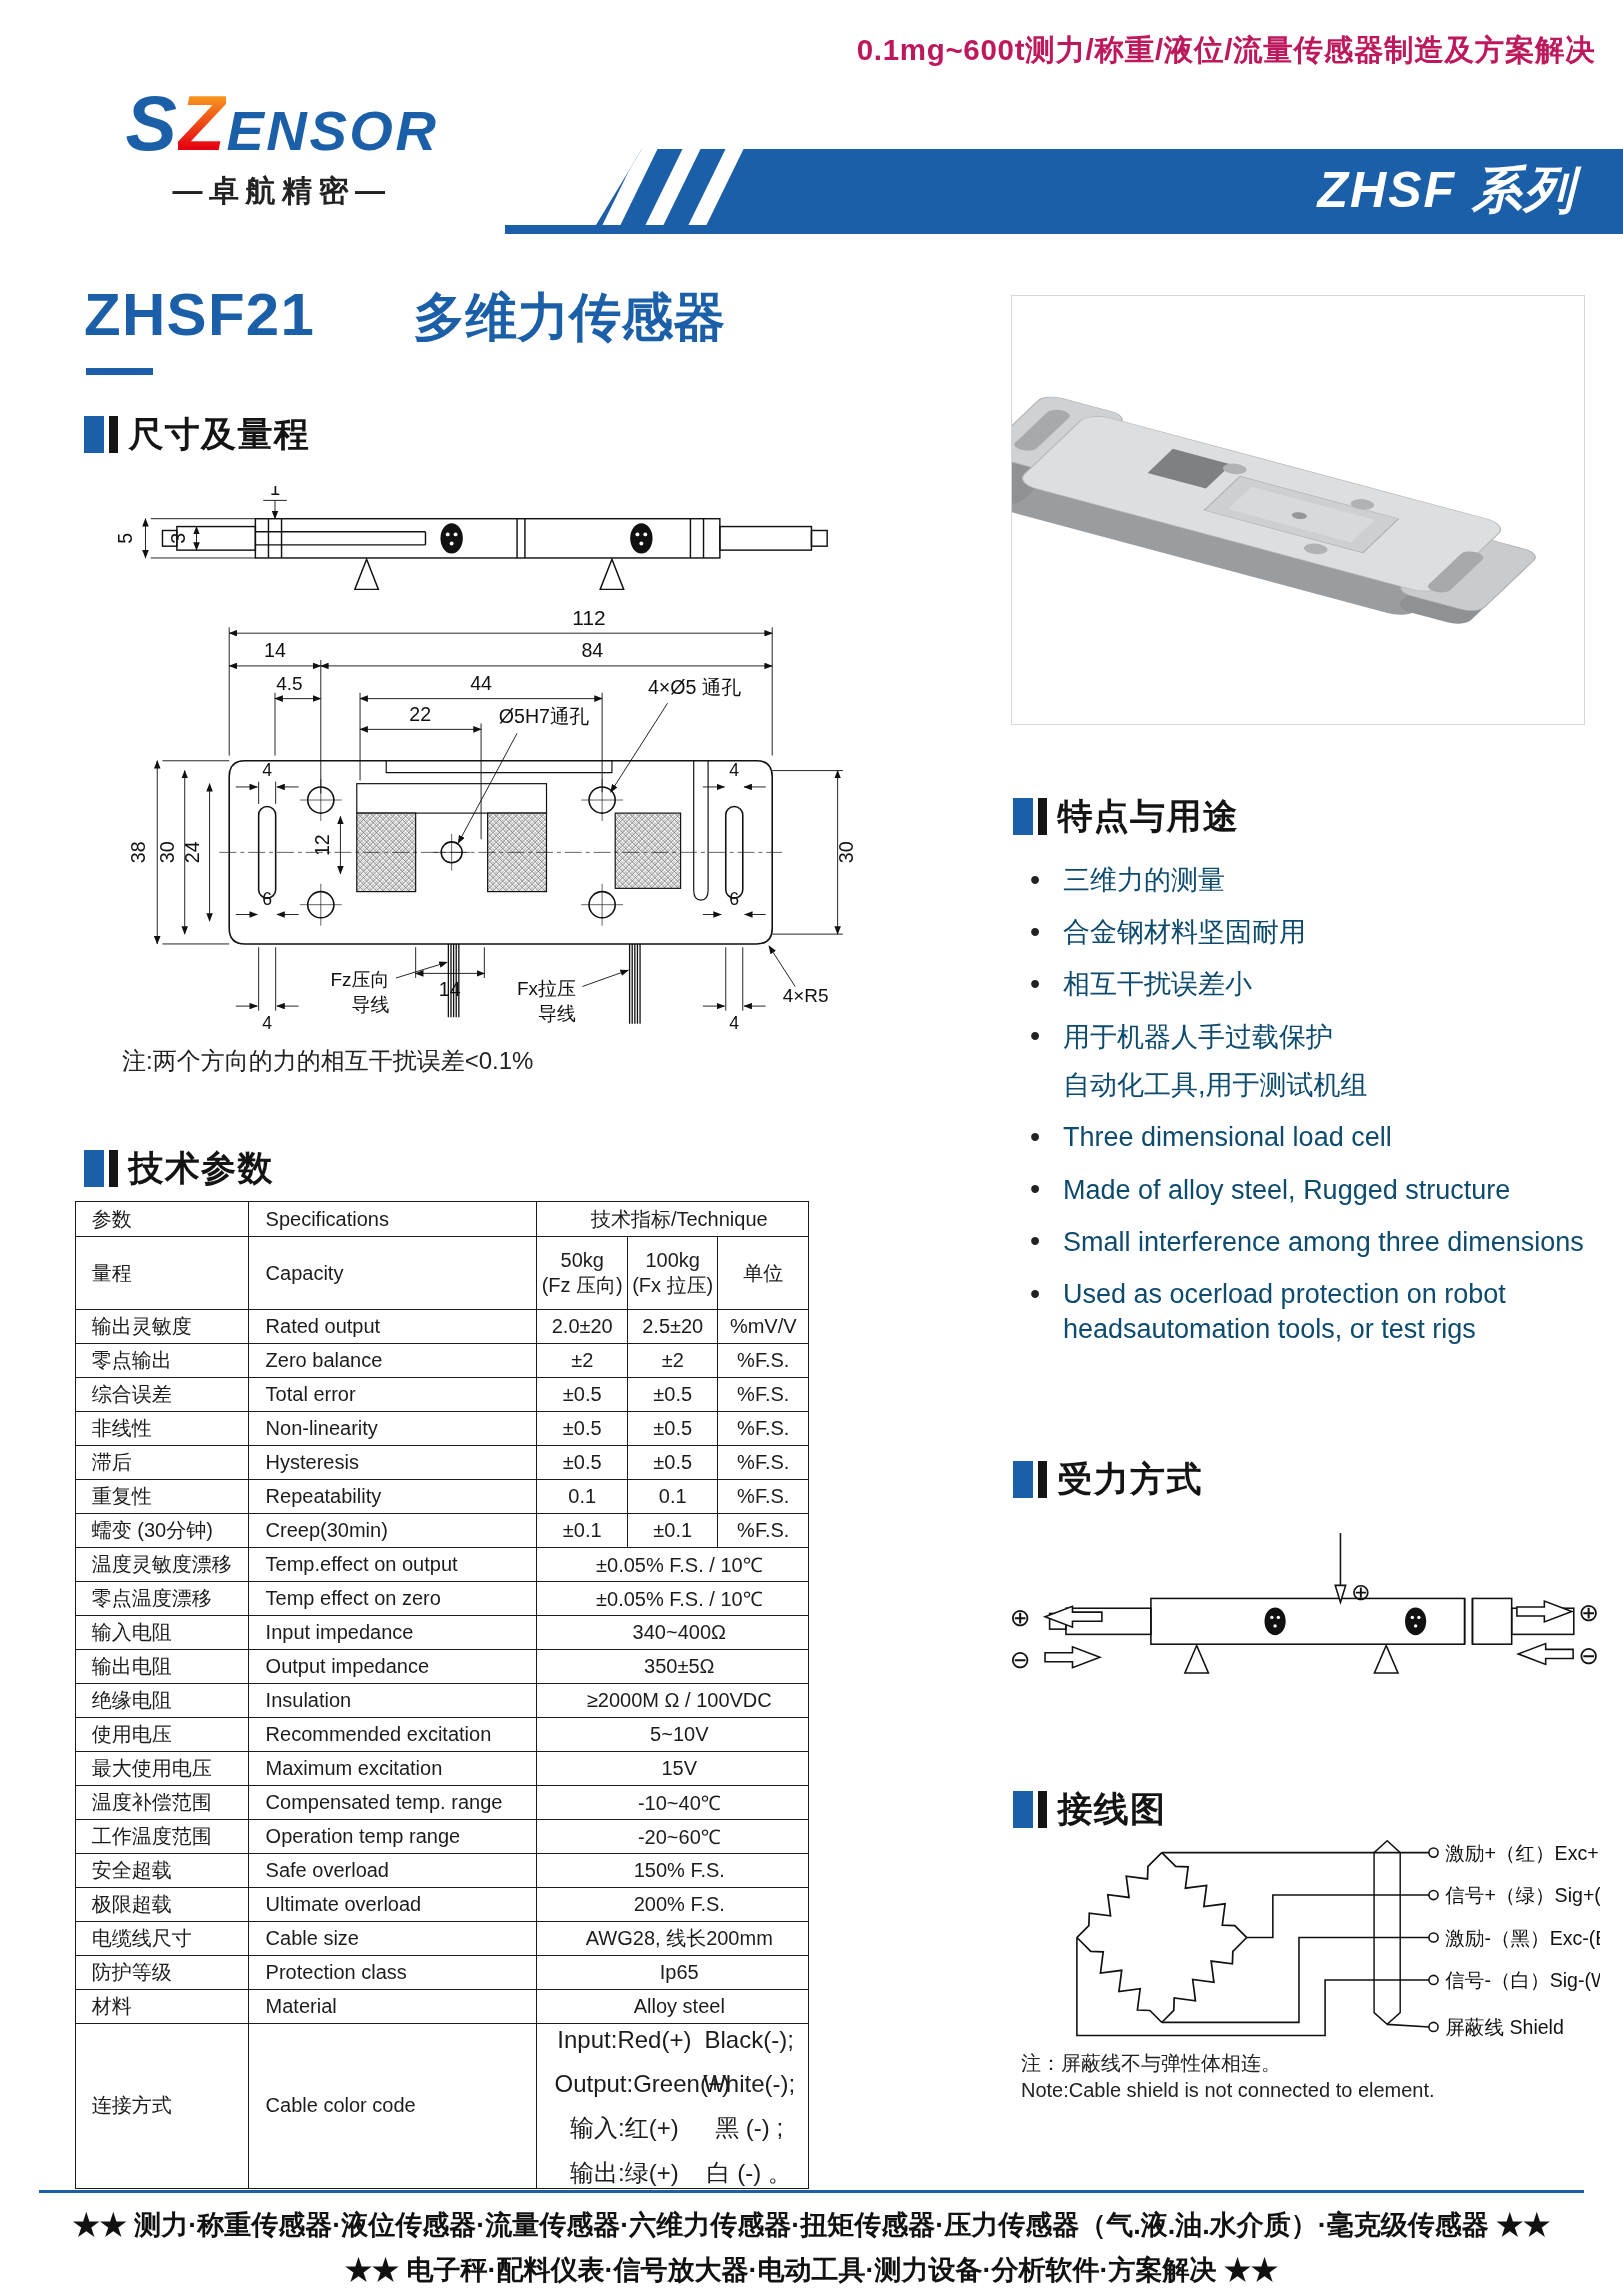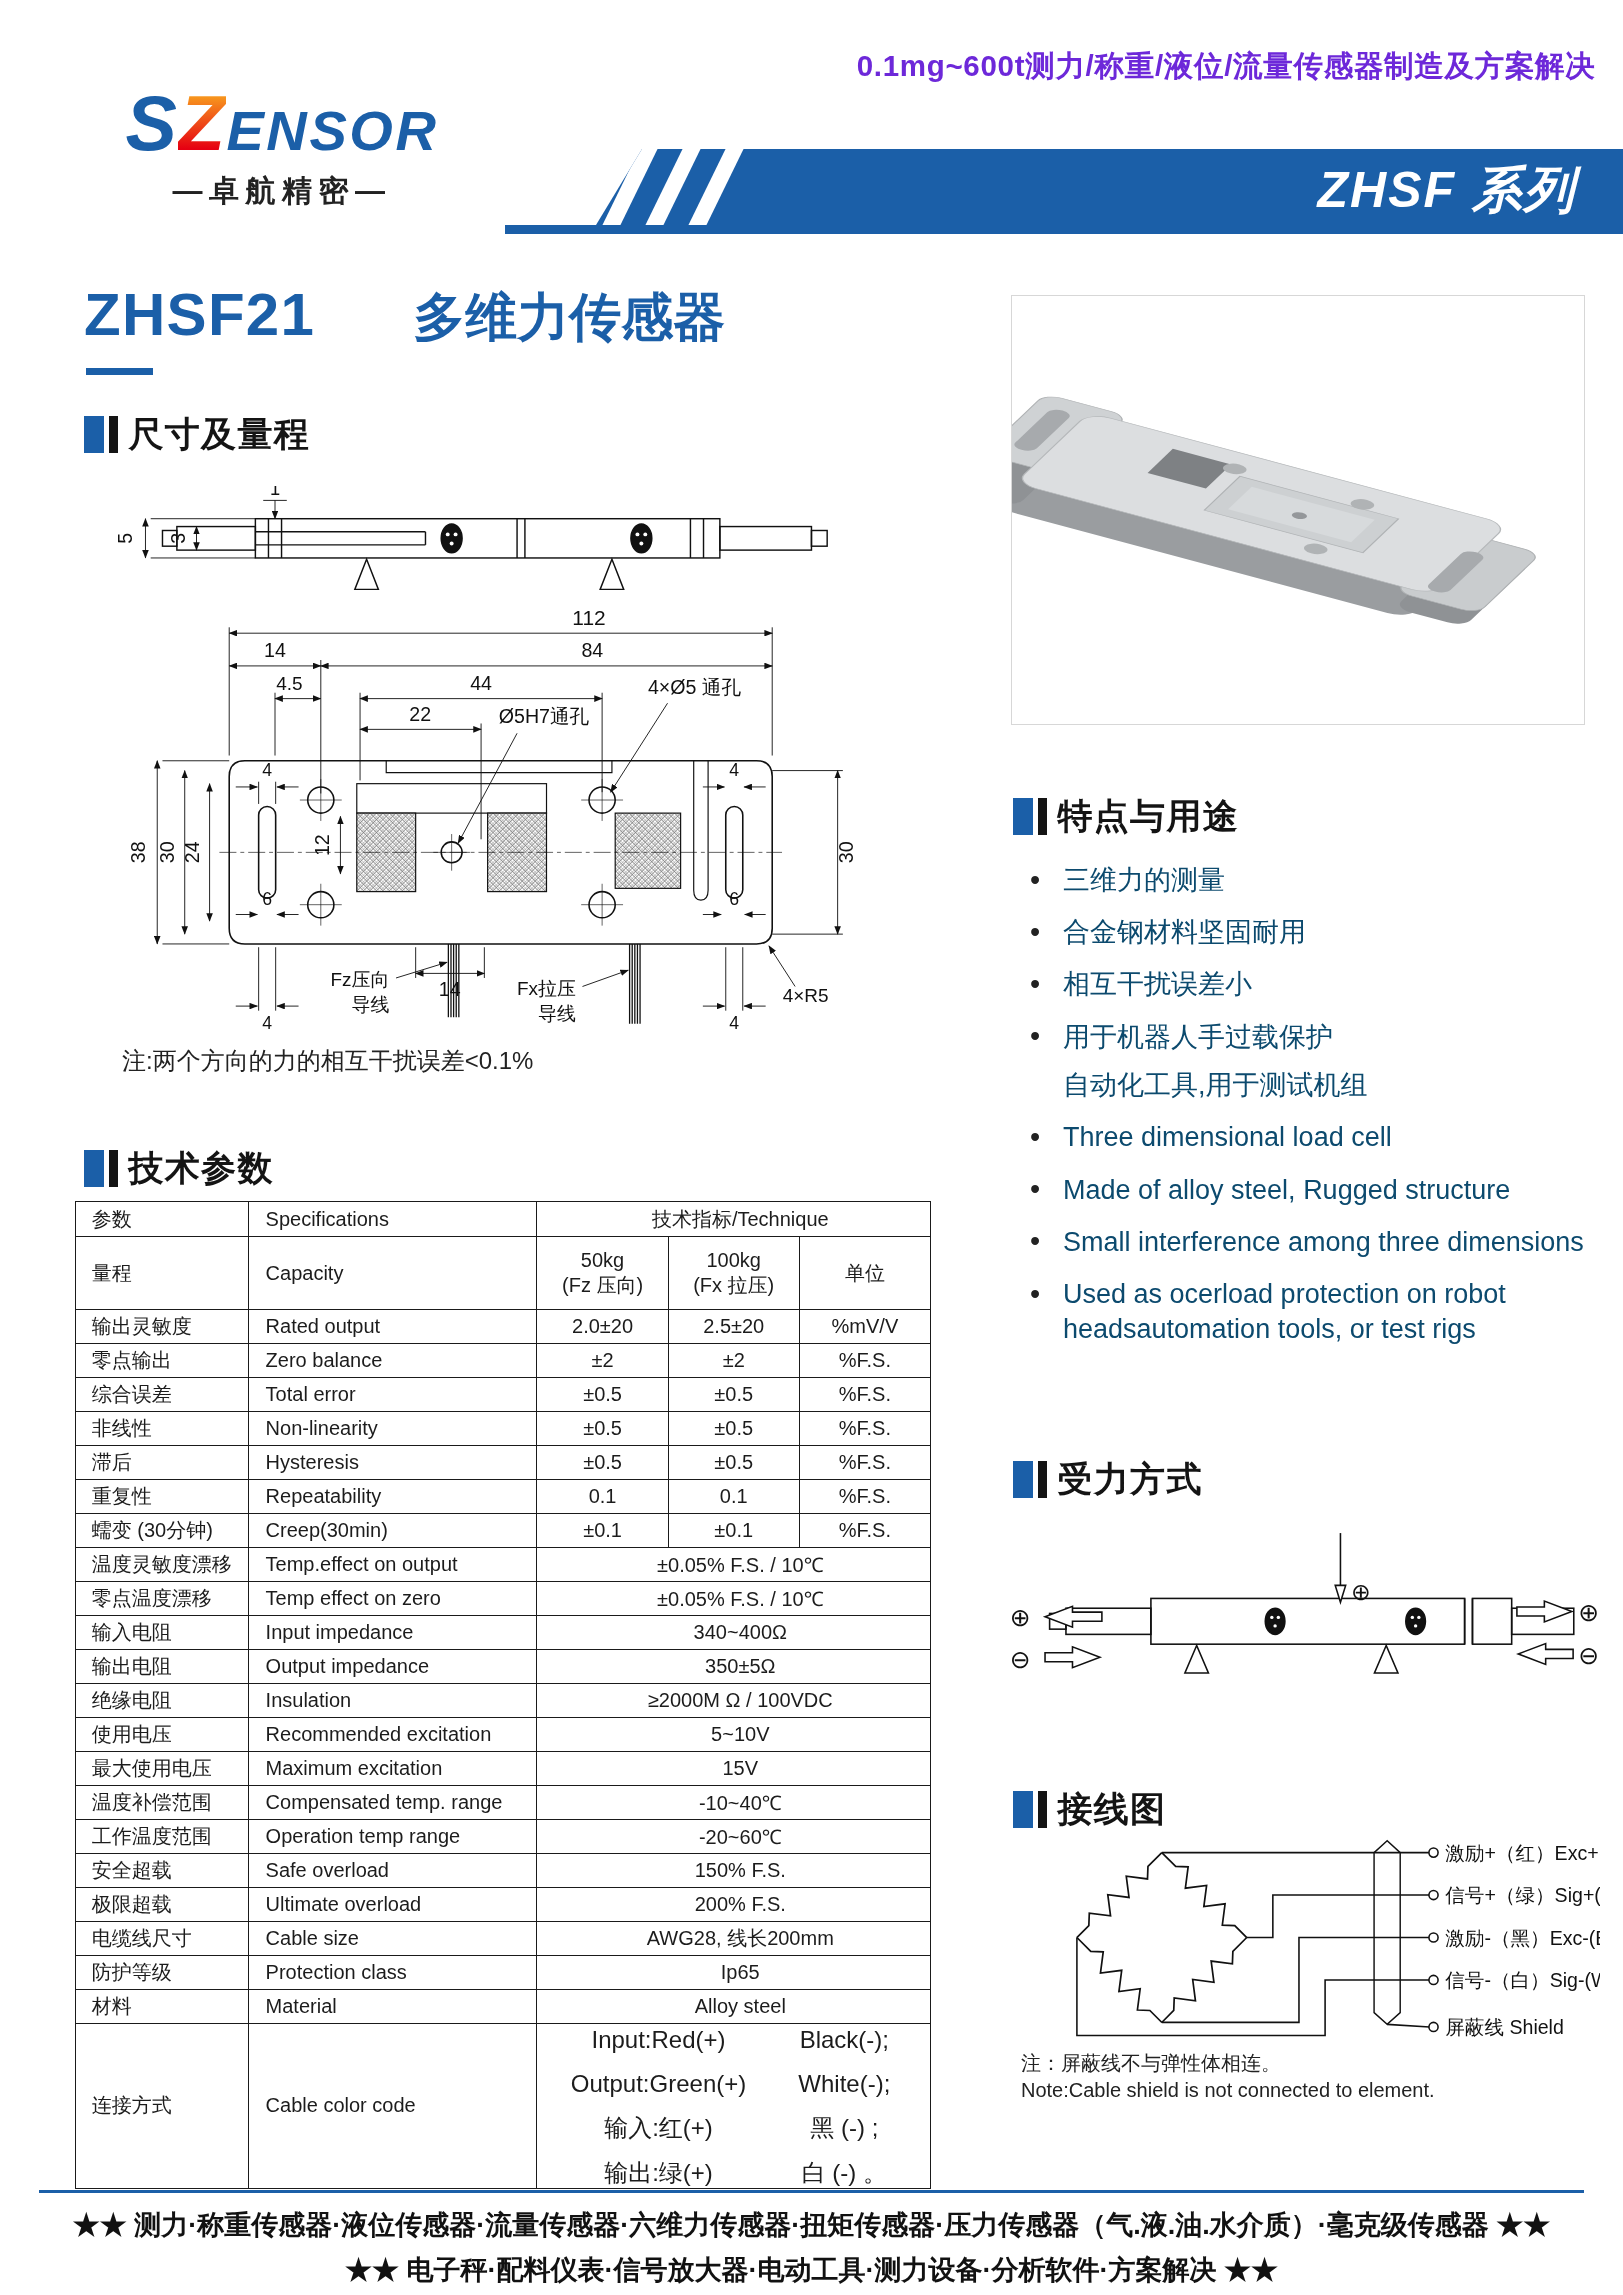--- a/index.html
+++ b/index.html
@@ -8,21 +8,21 @@
   .abs{position:absolute;}
 
   
   #logo{left:79px;top:79px;width:406px;text-align:center;}
   #logo .row{white-space:nowrap;font-style:italic;font-weight:900;letter-spacing:1.3px;}
   #logo .s{font-size:77px;color:#1b5fa8;}
   #logo .z{font-size:77px;background:linear-gradient(180deg,#f7941d 20%,#e60012 80%);
            -webkit-background-clip:text;background-clip:text;color:transparent;}
   #logo .rest{font-size:56px;color:#1b5fa8;letter-spacing:2.6px;}
   #logo .sub{margin-top:3px;font-size:30px;font-weight:800;color:#222;letter-spacing:6.5px;}
-  #slogan{right:27.5px;top:31px;font-size:29.5px;font-weight:800;color:#6d28d9;letter-spacing:0.7px;margin-top:16px;}
+  #slogan{right:27.5px;top:31px;font-size:29.5px;font-weight:800;color:#be185d;letter-spacing:0.7px;}
   #band{left:558px;top:149px;width:1066px;height:76px;background:#1b5fa8;
         clip-path:polygon(84px 0,100% 0,100% 100%,38px 100%);}
   .stripe{position:absolute;top:0;height:76px;width:17.7px;background:#ffffff;transform:skewX(-26deg);}
   #band-strip{left:505px;top:225px;width:1118px;height:9.2px;background:#1b5fa8;}
   #series{right:47px;top:157px;font-size:50px;font-weight:800;font-style:italic;color:#ffffff;letter-spacing:2px;}
 
   
   #title{left:84px;top:280px;white-space:nowrap;}
   #title .model{font-size:60px;font-weight:800;color:#1b5fa8;letter-spacing:1.3px;}
   #title .name{font-size:52px;font-weight:800;color:#1b5fa8;margin-left:98px;}
@@ -44,21 +44,21 @@
 
   
   #features{left:1013px;top:793px;}
   #feat-list{left:1026px;top:863px;width:563px;}
   .feat-item{position:relative;padding-left:37px;font-size:27px;color:#0c4a6e;line-height:1.28;margin-bottom:17.7px;}
   .feat-item:not(.cont)::before{content:"•";position:absolute;left:3.9px;top:-1.3px;font-size:29px;color:#222;}
   .feat-item.cont{margin-top:-3.9px;}
 
   
   #params-sec{left:84px;top:1145px;}
-  #ptable{left:75px;top:1201px;border-collapse:collapse;table-layout:fixed;width:856px;}
+  #ptable{left:75px;top:1201px;border-collapse:collapse;table-layout:fixed;width:734px;}
   #ptable td{border:1.3px solid #1a1a1a;font-size:20px;color:#1c1c1c;padding:0 3.9px;vertical-align:middle;}
   #ptable .c1{width:152px;padding-left:15.7px;}
   #ptable .c2{width:267px;padding-left:17px;}
   #ptable .v{width:103px;text-align:center;}
   #ptable .u{width:99px;text-align:center;}
   #ptable .sp{text-align:center;padding-left:17px;}
   #ptable tr.hd td{height:34px;}
   #ptable tr.cap td{height:72px;}
   #ptable tr.std td{height:33px;}
   #ptable tr.cab td{height:127px;}

